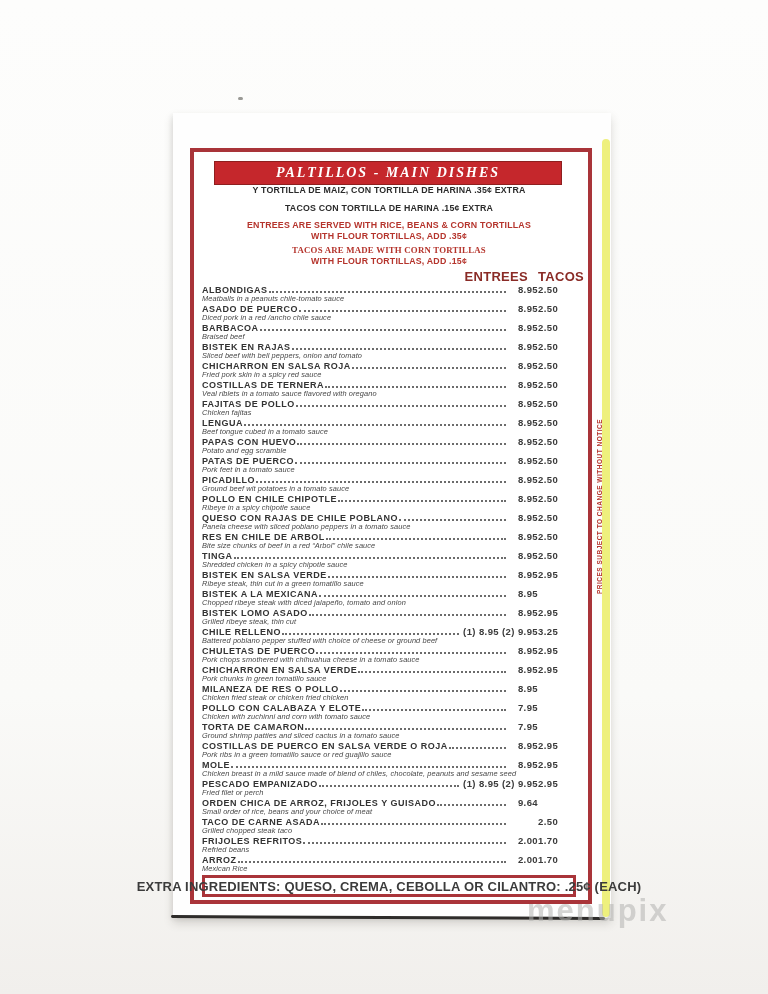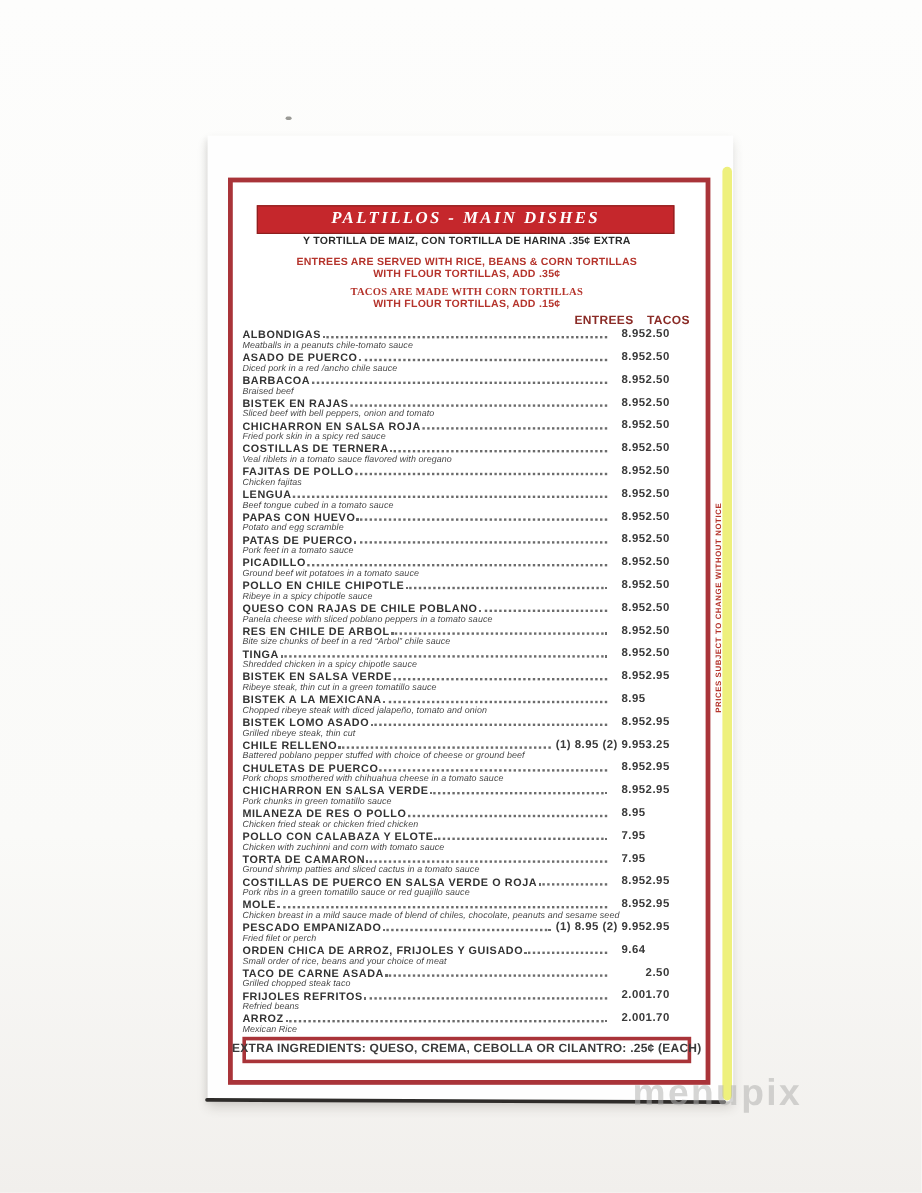--- a/index.html
+++ b/index.html
@@ -19,58 +19,58 @@
     position:absolute;right:1px;top:26px;bottom:1px;width:8px;
     background:#eef07d;border-radius:4px;
   }
   .bottom-edge{
     position:absolute;left:-2px;bottom:-1px;width:99%;height:3px;
     background:#2e2c2a;transform:rotate(.25deg);border-radius:2px;
   }
   .frame{
     position:absolute;left:17px;top:35px;width:402px;height:756px;
     border:4px solid #a93439;box-sizing:border-box;background:#fff;
-    padding:12px 12px 0 8px;display:flex;flex-direction:column;
+    padding:2px 12px 0 8px;display:flex;flex-direction:column;
   }
   .banner{
     margin:7px 14px 0 12px;height:22px;line-height:22px;
     background:#c5272c;border:1px solid #8e1f1f;
     color:#fff;text-align:center;
     font-family:"Liberation Serif",serif;font-style:italic;font-weight:bold;
     font-size:14px;letter-spacing:2px;
   }
   .intro{text-align:center;font-weight:bold;letter-spacing:.2px;}
   .intro .blk{color:#2b2b2b;}
   .intro .red{color:#b5342c;}
   .intro div{font-size:8.8px;line-height:10.5px;}
   .in1{margin-top:5px;} .in2{margin-top:7px;} .in3{margin-top:7px;} .in4{margin-top:4px;font-family:Liberation Serif, serif;}
   .col-headers{
     display:flex;justify-content:flex-end;align-items:flex-end;
-    margin-top:3px;font-weight:bold;color:#8a2b26;font-size:10px;letter-spacing:.3px;
+    margin-top:3px;font-weight:bold;color:#8a2b26;font-size:13px;letter-spacing:.3px;
   }
   .col-entrees{margin-right:10px;}
   .col-tacos{width:38px;text-align:center;}
   .items{flex:0 0 auto;}
   .item{height:19px;}
   .line1{display:flex;align-items:flex-end;height:11px;}
   .item-name{
     font-weight:bold;color:#333;font-size:9px;letter-spacing:.5px;white-space:nowrap;
   }
   .leader{flex:1 1 auto;min-width:6px;border-bottom:2px dotted #6b6b6b;margin:0 4px 2px 1px;}
   .price{font-weight:bold;color:#3a3a3a;font-size:9.5px;letter-spacing:.4px;white-space:nowrap;}
   .price.entree{text-align:right;min-width:28px;flex-shrink:0;}
   .price.taco{width:38px;flex-shrink:0;}
   .item-desc{
     font-style:italic;color:#474747;font-size:7.4px;line-height:7.8px;letter-spacing:.1px;
     white-space:nowrap;overflow:visible;
   }
   .footer-box{
     margin:2px 0 3px 0;border:3px solid #a93439;height:16px;
     display:flex;align-items:center;justify-content:center;
-    font-weight:bold;color:#3b3b3b;font-size:10px;letter-spacing:.2px;white-space:nowrap;
+    font-weight:bold;color:#3b3b3b;font-size:13px;letter-spacing:.2px;white-space:nowrap;
   }
   .side-note{
     position:absolute;left:596px;top:594px;
     transform:rotate(-90deg);transform-origin:left top;
     font-size:6.5px;font-weight:bold;color:#b5342c;letter-spacing:.5px;white-space:nowrap;
   }
   .watermark{
     position:absolute;left:527px;top:893px;
     font-size:31px;letter-spacing:2px;color:rgba(178,178,176,.55);
     font-weight:bold;
@@ -83,20 +83,21 @@
 
 <div class="paper">
   <div class="yellow-edge"></div>
   <div class="bottom-edge"></div>
 
   <div class="frame">
     <div class="banner">PALTILLOS  -  MAIN DISHES</div>
 
     <div class="intro">
       <div class="blk">Y TORTILLA DE MAIZ, CON TORTILLA DE HARINA .35¢ EXTRA</div>
+      <div class="blk in2">TACOS CON TORTILLA DE HARINA .15¢ EXTRA</div>
       <div class="red in3">ENTREES ARE SERVED WITH RICE, BEANS &amp; CORN TORTILLAS</div>
       <div class="red">WITH FLOUR TORTILLAS, ADD .35¢</div>
       <div class="red in4">TACOS ARE MADE WITH CORN TORTILLAS</div>
       <div class="red">WITH FLOUR TORTILLAS, ADD .15¢</div>
     </div>
 
     <div class="col-headers">
       <span class="col-entrees">ENTREES</span>
       <span class="col-tacos">TACOS</span>
     </div>

